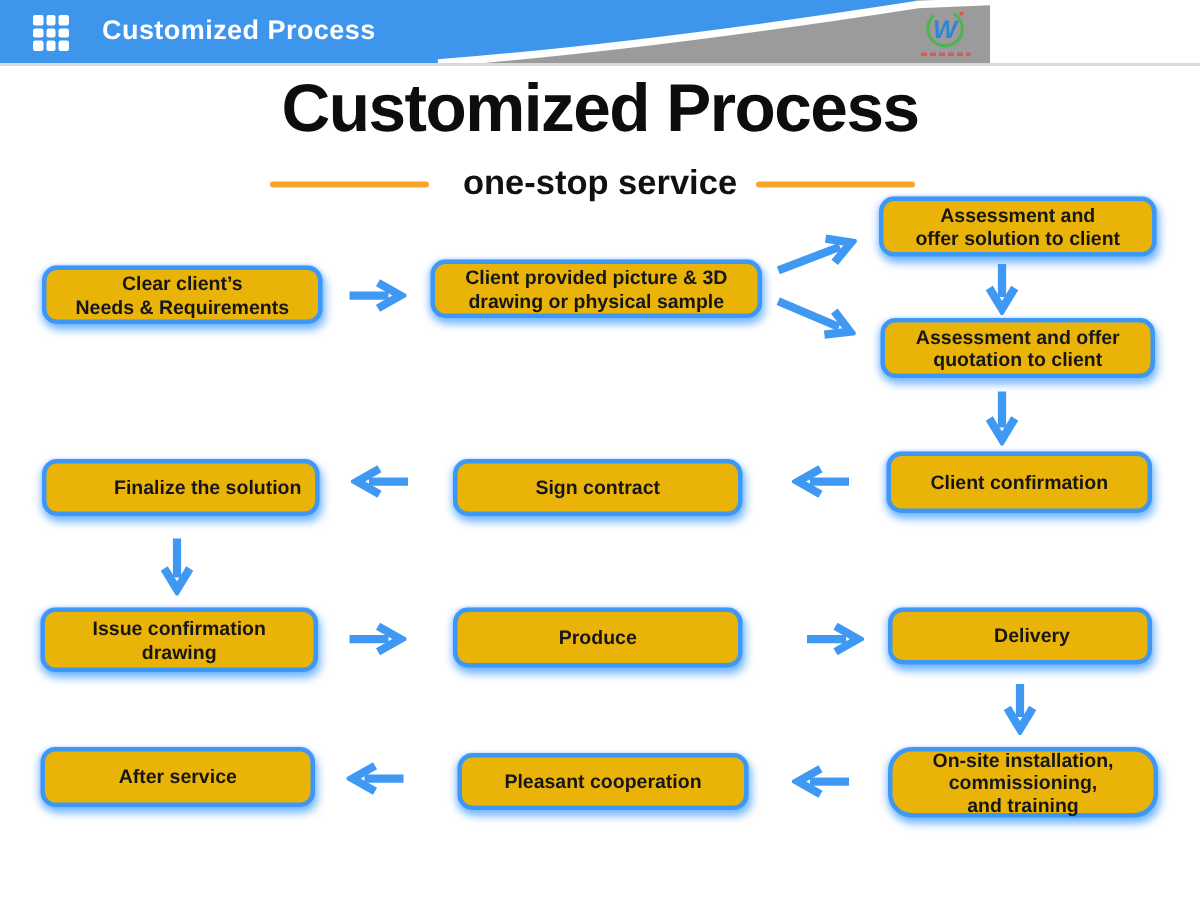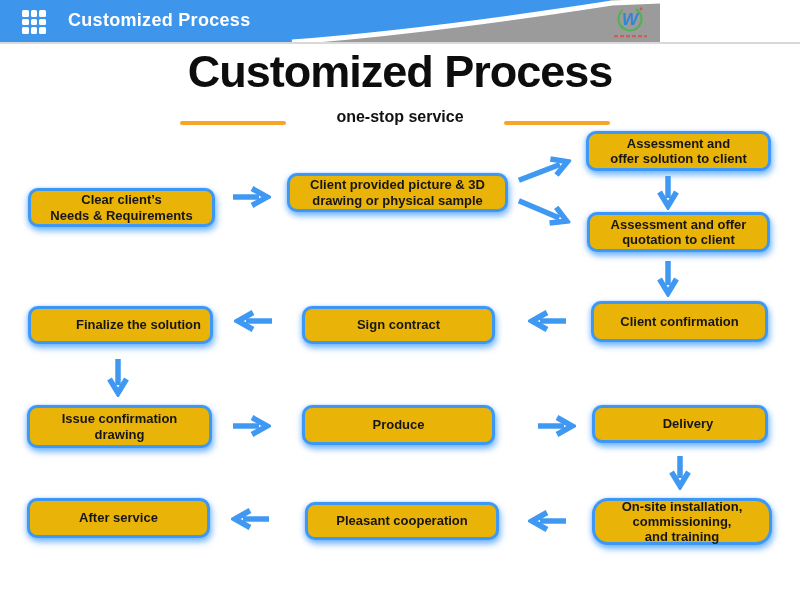--- a/index.html
+++ b/index.html
@@ -20,21 +20,21 @@
     color:#ffffff;font-size:18px;font-weight:bold;letter-spacing:.3px;white-space:nowrap;
   }
   .logo{position:absolute;left:606px;top:5px;width:48px;height:36px;}
   
   .page-title{
     position:absolute;left:0;top:46px;width:800px;margin:0;text-align:center;
     font-size:45px;font-weight:bold;color:#0d0d0d;letter-spacing:-1px;
   }
   .subtitle{
     position:absolute;left:0;top:108px;width:800px;margin:0;text-align:center;
-    font-size:16px;font-weight:bold;color:#111111;
+    font-size:23px;font-weight:bold;color:#111111;
   }
   .dash{position:absolute;top:121px;height:4px;background:#f8a426;border-radius:2px;}
   .dash.left{left:180px;width:106px;}
   .dash.right{left:504px;width:106px;}
   
   .node{
     position:absolute;box-sizing:border-box;background:#eab308;
     border:3px solid #3d98f5;border-radius:10px;
     display:flex;align-items:center;justify-content:center;text-align:center;
     font-size:13px;font-weight:bold;color:#161616;line-height:1.18;white-space:pre-line;
@@ -84,21 +84,21 @@
           <rect x="38" y="30" width="3" height="2.4"></rect>
       </g>
     </svg>
   </div>
 
   <h1 class="page-title">Customized Process</h1>
   <div class="dash left"></div>
   <h2 class="subtitle">one-stop service</h2>
   <div class="dash right"></div>
 
-  <div class="node" style="left:28px;top:177px;width:187px;height:39px;margin-top:11px;">Clear client’s
+  <div class="node" style="left:28px;top:177px;width:187px;height:39px;">Clear client’s
 Needs &amp; Requirements</div>
   <div class="node" style="left:287px;top:173px;width:221px;height:39px;">Client provided picture &amp; 3D
 drawing or physical sample</div>
   <div class="node" style="left:586px;top:131px;width:185px;height:40px;">Assessment and
 offer solution to client</div>
   <div class="node" style="left:587px;top:212px;width:183px;height:40px;">Assessment and offer
 quotation to client</div>
   <div class="node" style="left:591px;top:301px;width:177px;height:41px;">Client confirmation</div>
   <div class="node" style="left:302px;top:306px;width:193px;height:38px;">Sign contract</div>
   <div class="node" style="left:28px;top:306px;width:185px;height:38px;padding-left:40px;">Finalize the solution</div>

